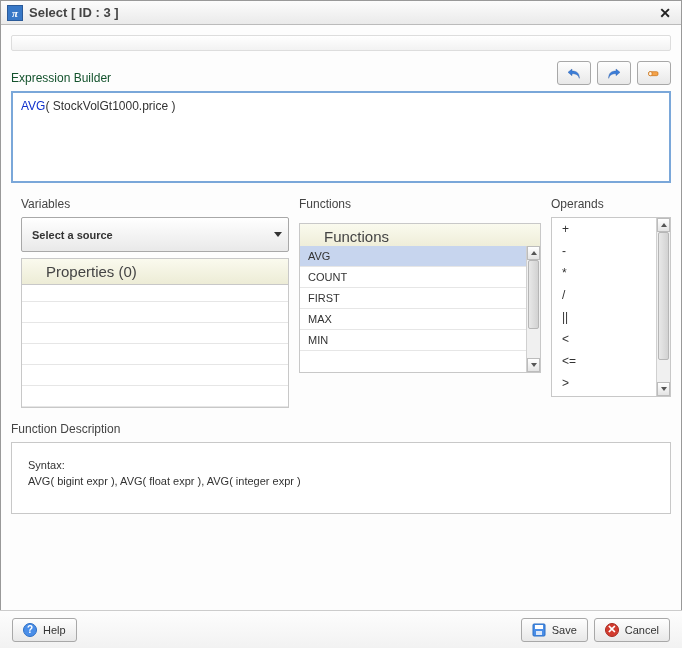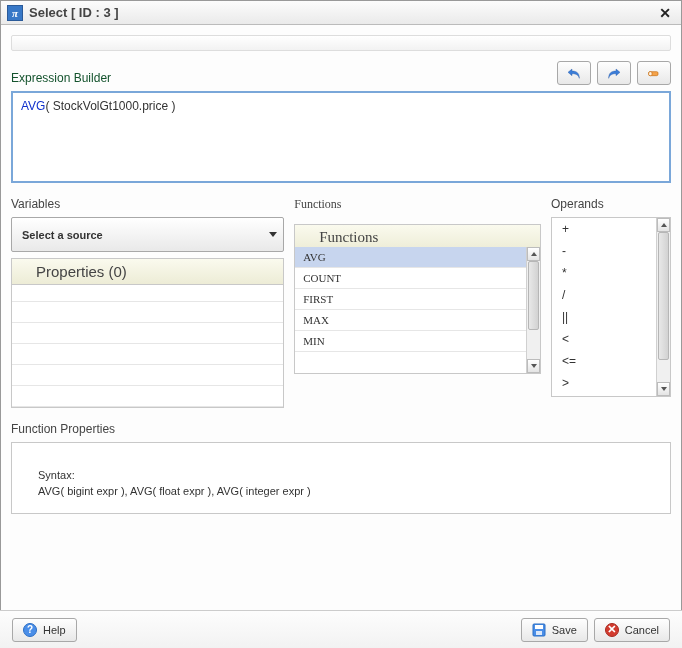--- a/index.html
+++ b/index.html
@@ -72,24 +72,25 @@
     padding: 6px 8px;
     font-family: Arial, sans-serif;
     font-size: 12px;
   }
   .expr-box .fn { color: #1030cc; }
 
   .three-col {
     display: flex;
     gap: 10px;
     margin-top: 14px;
+    margin-left: 10px;
   }
   .col { display:flex; flex-direction:column; }
   .col.vars { flex: 1 1 38%; }
-  .col.funcs { flex: 1 1 34%; font-family: Liberation Serif, serif; }
+  .col.funcs { flex: 1 1 34%; }
   .col.ops  { flex: 0 0 120px; }
 
   .col-title { font-size: 12px; color:#444; margin-bottom: 6px; }
 
   .dropdown {
     height: 35px;
     border: 1px solid #a8a8a8;
     border-radius: 2px;
     background: linear-gradient(#fff,#e9e9e9);
     display:flex; align-items:center;
@@ -155,21 +156,21 @@
     position:relative;
   }
   .ops-rows { position:absolute; top:0; bottom:0; left:0; right:14px; }
   .ops-row { height:22px; padding:0 10px; display:flex; align-items:center; font-size:12px; color:#333; cursor:pointer; }
   .ops-scroll { position:absolute;top:0;bottom:0;right:0;width:14px;background:#f0f0f0;border-left:1px solid #d0d0d0;display:flex;flex-direction:column; }
 
   .fn-desc-title { font-size:12px; color:#444; margin-top:14px; margin-bottom:6px; }
   .fn-desc {
     border:1px solid #c8c8c8;
     background:#fff;
-    padding:26px;
+    padding:16px;
     height: 72px;
     font-size: 11px;
   }
   .fn-desc .head { margin-bottom:4px; }
 
   .footer {
     position:absolute;
     left:0; right:0; bottom:0;
     height: 38px;
     border-top:1px solid #ccc;
@@ -301,21 +302,21 @@
               <div class="sb-thumb" style="top:0;height:85%;"></div>
             </div>
           <div class="sb-btn">
               <span class="dn"></span>
             </div>
         </div>
       </div>
     </div>
   </div>
 
-  <div class="fn-desc-title">Function Properties</div>
+  <div class="fn-desc-title">Function Description</div>
   <div class="fn-desc">
     <div class="head">Syntax:</div>
     <div>AVG( bigint expr ), AVG( float expr ), AVG( integer expr )</div>
   </div>
 </div>
 
 <div class="footer">
   <span class="ft-btn help">
     <span class="ico help">?</span>
     <span>Help</span>

